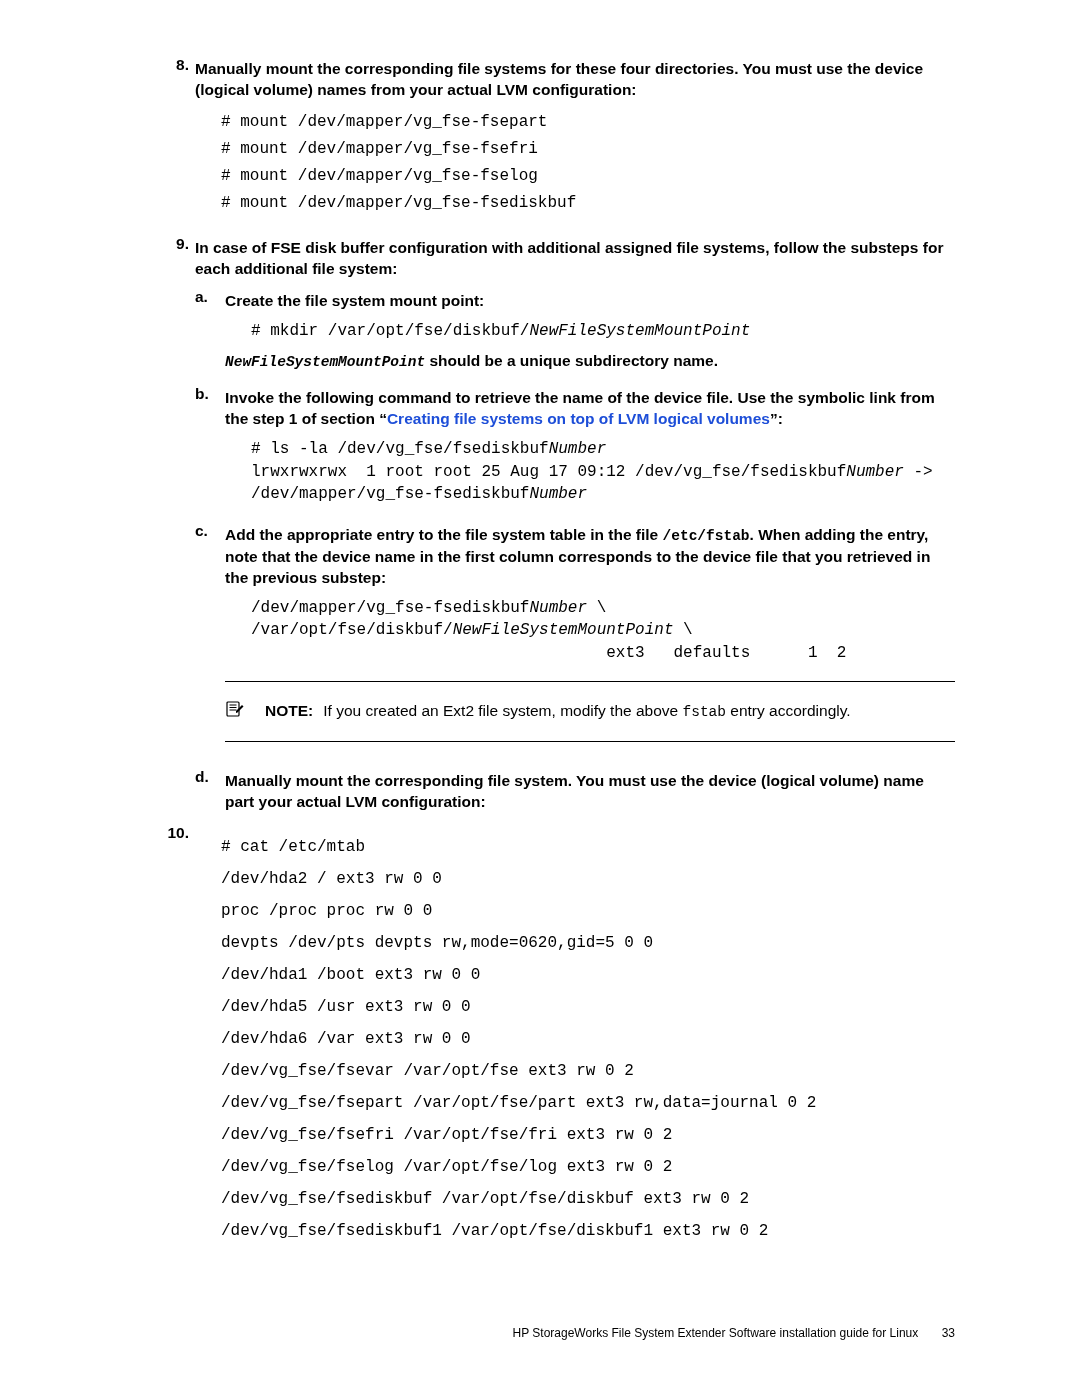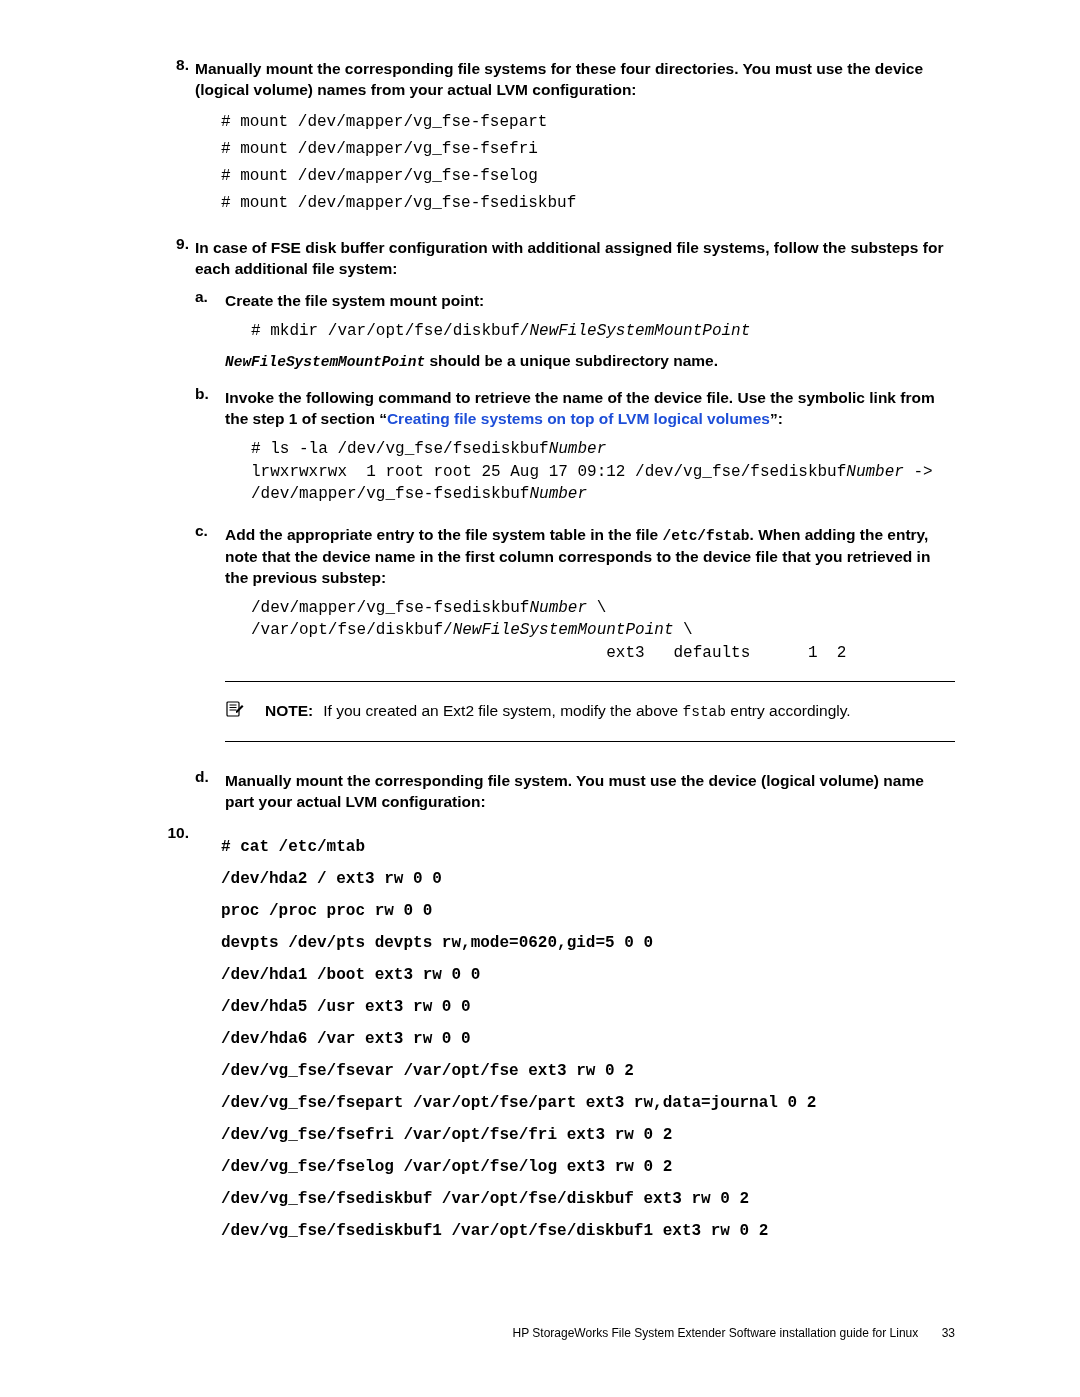--- a/index.html
+++ b/index.html
@@ -117,21 +117,21 @@
         <div class="para">Manually mount the corresponding file system. You must use the device (logical volume) name part your actual LVM configuration:</div>
       </div>
     </div>
 
   </div>
 </div>
 
 <div class="item-row" style="margin-top:6px;">
   <div class="item-num">10.</div>
   <div class="item-body">
-    <div class="code-block" style="line-height:2.0;font-weight:bold;"># cat /etc/mtab
+    <div class="code-block" style="line-height:2.0;"># cat /etc/mtab
 /dev/hda2 / ext3 rw 0 0
 proc /proc proc rw 0 0
 devpts /dev/pts devpts rw,mode=0620,gid=5 0 0
 /dev/hda1 /boot ext3 rw 0 0
 /dev/hda5 /usr ext3 rw 0 0
 /dev/hda6 /var ext3 rw 0 0
 /dev/vg_fse/fsevar /var/opt/fse ext3 rw 0 2
 /dev/vg_fse/fsepart /var/opt/fse/part ext3 rw,data=journal 0 2
 /dev/vg_fse/fsefri /var/opt/fse/fri ext3 rw 0 2
 /dev/vg_fse/fselog /var/opt/fse/log ext3 rw 0 2

